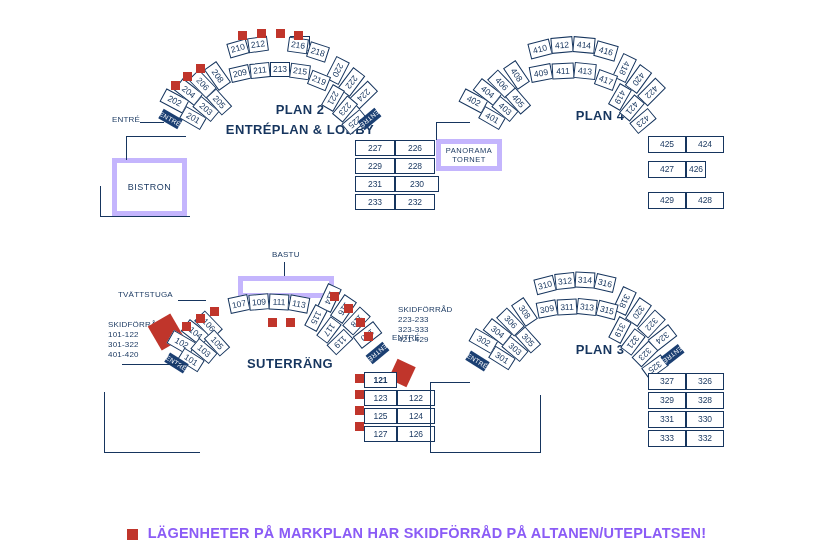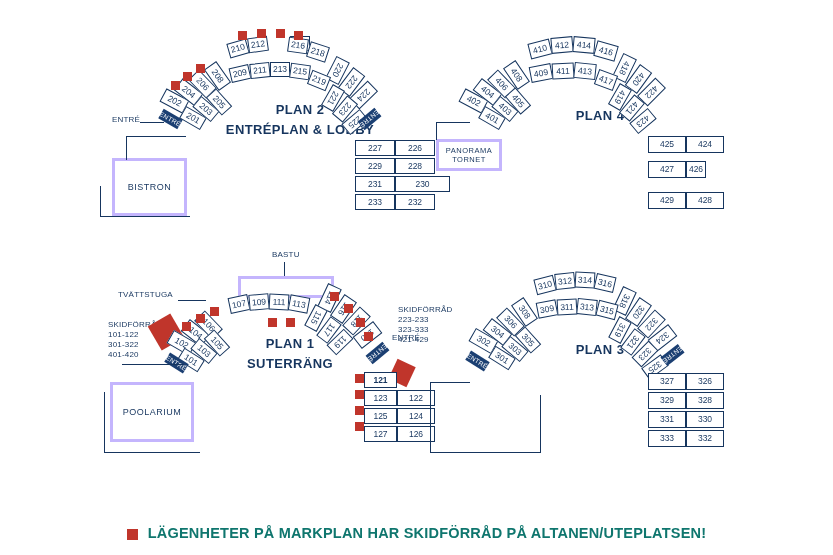--- a/index.html
+++ b/index.html
@@ -3,28 +3,28 @@
 <meta charset="utf-8">
 <style>
   html,body{margin:0;padding:0;background:#ffffff;}
   body{width:833px;height:555px;position:relative;font-family:"Liberation Sans",sans-serif;color:#16355e;overflow:hidden;}
   .stage{position:absolute;left:0;top:0;width:833px;height:555px;}
   .room{position:absolute;box-sizing:border-box;border:1px solid #16355e;background:#fff;
         font-size:8.5px;color:#16355e;display:flex;align-items:center;justify-content:center;line-height:1;}
   .room.v{writing-mode:vertical-rl;}
   .plan-title{position:absolute;font-weight:bold;color:#16355e;text-align:center;letter-spacing:.4px;}
   .label{position:absolute;font-size:8px;color:#16355e;letter-spacing:.2px;}
-  .bigroom{position:absolute;box-sizing:border-box;border:3px solid #c4b5fd;background:#fff;
+  .bigroom{position:absolute;box-sizing:border-box;border:5px solid #c4b5fd;background:#fff;
            display:flex;align-items:center;justify-content:center;font-size:9px;letter-spacing:.5px;}
   .swatch{position:absolute;background:#c0352b;}
   .entre{position:absolute;background:#1b3f72;color:#fff;font-size:6.5px;display:flex;align-items:center;justify-content:center;letter-spacing:.3px;}
   .entre.v{writing-mode:vertical-rl;transform-origin:center;}
   .lead{position:absolute;border-top:1px solid #16355e;}
   .footer{position:absolute;left:0;bottom:14px;width:833px;text-align:center;
-          font-weight:bold;font-size:14.5px;color:#0f766e;letter-spacing:.2px;}
+          font-weight:bold;font-size:14.5px;color:#8b5cf6;letter-spacing:.2px;}
   .footer .sq{display:inline-block;width:11px;height:11px;background:#c0352b;margin-right:10px;vertical-align:middle;}
   .arrowline{position:absolute;background:#16355e;height:1px;}
   .multiline{white-space:pre;line-height:1.25;}
 </style>
 </head>
 <body>
 
 <div class="stage">
 
   <div class="plan-title" style="left:200px;top:102px;width:200px;font-size:13px;">
@@ -71,21 +71,21 @@
   <div class="entre v" style="left:364px;top:108px;width:11px;height:22px;transform:rotate(50deg);">ENTRÉ</div>
   <div class="label" style="left:112px;top:115px;">ENTRÉ</div>
   <div class="lead" style="left:140px;top:122px;width:24px;"></div>
 
   <div class="room" style="left:355px;top:140px;width:40px;height:16px;">227</div>
   <div class="room" style="left:355px;top:158px;width:40px;height:16px;">229</div>
   <div class="room" style="left:355px;top:176px;width:40px;height:16px;">231</div>
   <div class="room" style="left:355px;top:194px;width:40px;height:16px;">233</div>
   <div class="room" style="left:395px;top:140px;width:40px;height:16px;">226</div>
   <div class="room" style="left:395px;top:158px;width:40px;height:16px;">228</div>
-  <div class="room" style="left:395px;top:176px;width:55px;height:16px;">230</div>
+  <div class="room" style="left:395px;top:176px;width:44px;height:16px;">230</div>
   <div class="room" style="left:395px;top:194px;width:40px;height:16px;">232</div>
 
   <div class="bigroom" style="left:112px;top:158px;width:75px;height:58px;">BISTRON</div>
   <div class="arrowline" style="left:100px;top:216px;width:90px;"></div>
   <div class="arrowline" style="left:100px;top:186px;width:1px;height:31px;"></div>
   <div class="arrowline" style="left:126px;top:136px;width:60px;"></div>
   <div class="arrowline" style="left:126px;top:136px;width:1px;height:24px;"></div>
 
   <div class="plan-title" style="left:530px;top:108px;width:140px;font-size:13px;">PLAN 4</div>
 
@@ -117,23 +117,20 @@
   <div class="arrowline" style="left:436px;top:122px;width:1px;height:18px;"></div>
   <div class="arrowline" style="left:436px;top:122px;width:34px;"></div>
 
   <div class="room" style="left:648px;top:136px;width:38px;height:17px;">425</div>
   <div class="room" style="left:648px;top:161px;width:38px;height:17px;">427</div>
   <div class="room" style="left:648px;top:192px;width:38px;height:17px;">429</div>
   <div class="room" style="left:686px;top:136px;width:38px;height:17px;">424</div>
   <div class="room" style="left:686px;top:161px;width:20px;height:17px;">426</div>
   <div class="room" style="left:686px;top:192px;width:38px;height:17px;">428</div>
 
-  <div class="plan-title" style="left:215px;top:336px;width:150px;font-size:13px;">
-    <span>PLAN 1</span>
-  </div>
   <div class="plan-title" style="left:205px;top:356px;width:170px;font-size:13px;">
     <span>SUTERRÄNG</span>
   </div>
 
   <div class="label" style="left:272px;top:250px;">BASTU</div>
   <div class="arrowline" style="left:284px;top:262px;width:1px;height:14px;"></div>
   <div class="bigroom" style="left:238px;top:276px;width:96px;height:22px;"></div>
 
   <div class="label" style="left:118px;top:290px;">TVÄTTSTUGA</div>
   <div class="arrowline" style="left:178px;top:300px;width:28px;"></div>
@@ -188,21 +185,20 @@
   <div class="entre v" style="left:372px;top:342px;width:11px;height:22px;transform:rotate(50deg);">ENTRÉ</div>
 
   <div class="room" style="left:364px;top:372px;width:33px;height:16px;font-weight:bold;">121</div>
   <div class="room" style="left:364px;top:390px;width:33px;height:16px;">123</div>
   <div class="room" style="left:364px;top:408px;width:33px;height:16px;">125</div>
   <div class="room" style="left:364px;top:426px;width:33px;height:16px;">127</div>
   <div class="room" style="left:397px;top:390px;width:38px;height:16px;">122</div>
   <div class="room" style="left:397px;top:408px;width:38px;height:16px;">124</div>
   <div class="room" style="left:397px;top:426px;width:38px;height:16px;">126</div>
 
-  <div class="bigroom" style="left:110px;top:382px;width:84px;height:60px;">POOLARIUM</div>
   <div class="arrowline" style="left:104px;top:452px;width:96px;"></div>
   <div class="arrowline" style="left:104px;top:392px;width:1px;height:61px;"></div>
   <div class="arrowline" style="left:122px;top:364px;width:62px;"></div>
 
   <div class="plan-title" style="left:530px;top:342px;width:140px;font-size:13px;">PLAN 3</div>
 
   <div class="room v" style="left:476px;top:328px;width:15px;height:26px;transform:rotate(-60deg);">302</div>
   <div class="room v" style="left:490px;top:319px;width:15px;height:26px;transform:rotate(-52deg);">304</div>
   <div class="room v" style="left:503px;top:309px;width:15px;height:26px;transform:rotate(-44deg);">306</div>
   <div class="room v" style="left:517px;top:299px;width:15px;height:26px;transform:rotate(-34deg);">308</div>

